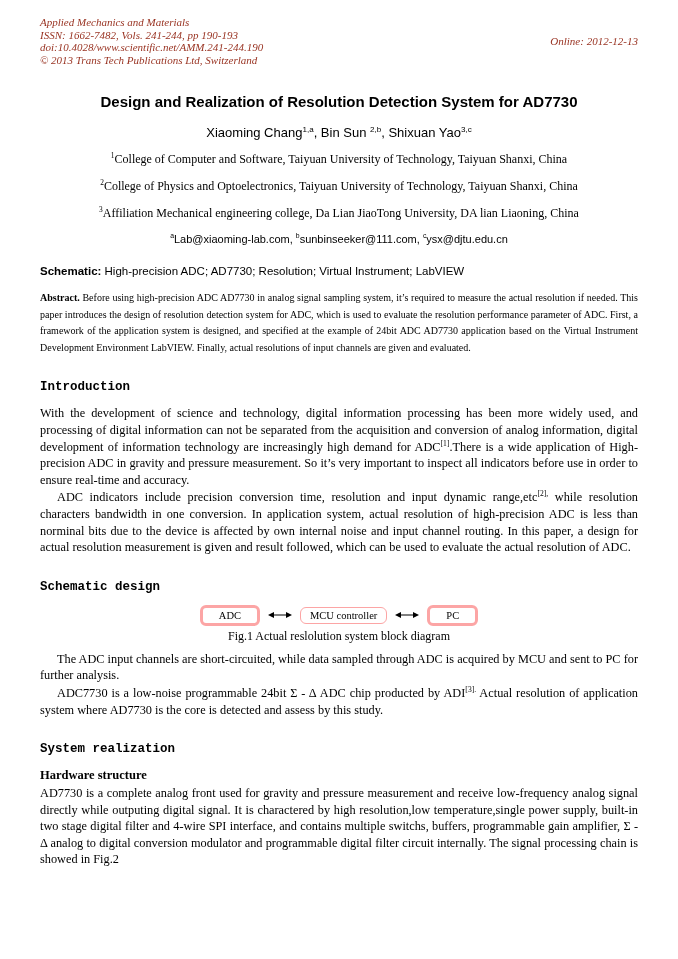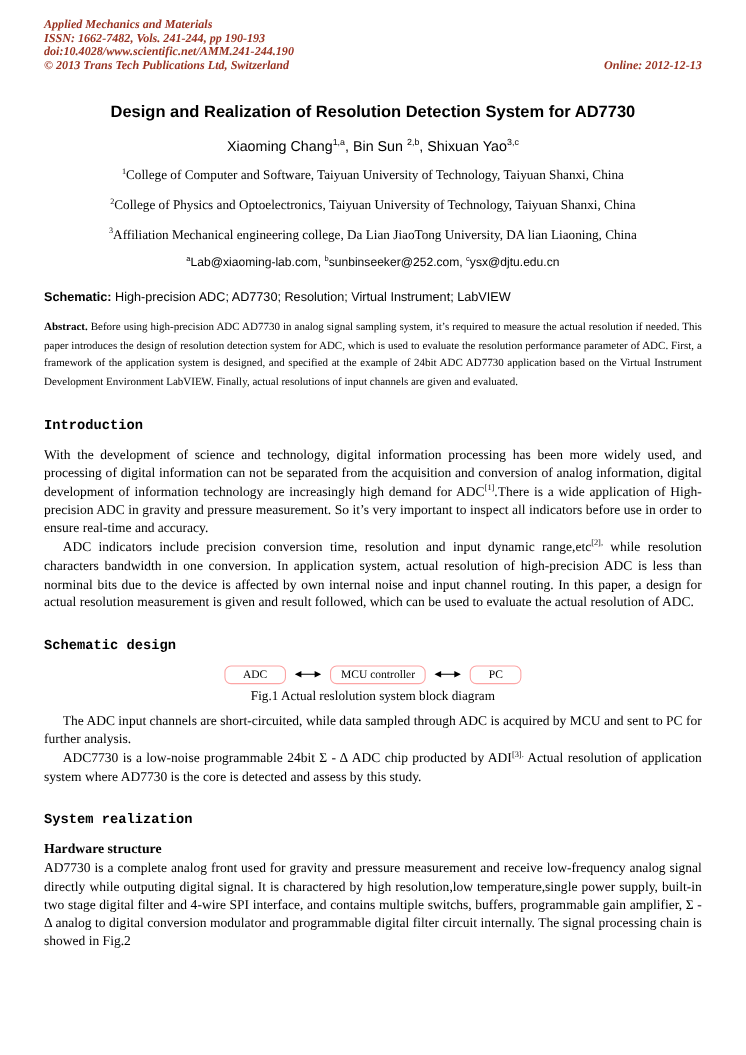--- a/index.html
+++ b/index.html
@@ -2,22 +2,22 @@
 <html style="--header-color: #993322;"><head>
 <meta charset="utf-8">
 <style>
   html,body{margin:0;padding:0;background:#ffffff;}
   .page{
     width:678px;height:959px;background:#fff;box-sizing:border-box;
     padding:16px 40px 0 40px;position:relative;overflow:hidden;
     font-family:"Liberation Serif", serif;color:#000;
   }
   
-  .jheader{display:flex;justify-content:space-between;align-items:flex-end;
-    font-style:italic;font-size:11px;line-height:12.5px;color:var(--header-color,#993322);font-weight:bold;}
+  .jheader{display:flex;justify-content:space-between;align-items:center;
+    font-style:italic;font-size:11px;line-height:12.5px;color:var(--header-color,#993322);}
   .jheader .left div{white-space:nowrap;}
   .jheader .right{white-space:nowrap;}
   
   .ptitle{font-family:"Liberation Sans", sans-serif;font-weight:bold;font-size:15px;
     text-align:center;margin:27px 0 0 0;}
   .authors{font-family:"Liberation Sans", sans-serif;font-size:13px;text-align:center;margin-top:15px;}
   .affil{font-family:Liberation Serif, serif;font-size:12px;text-align:center;margin-top:12px;}
   .emails{font-family:"Liberation Sans", sans-serif;font-size:11px;text-align:center;margin-top:12px;}
   sup{font-size:0.62em;vertical-align:super;line-height:0;}
   
@@ -25,21 +25,21 @@
   .keywords .lbl{font-weight:bold;}
   .abstract{font-size:10px;line-height:16.6px;text-align:justify;margin:13px 0 0 0;}
   .abstract .lbl{font-weight:bold;}
   
   h2.sec{font-size:12.5px;font-weight:bold;margin:24px 0 11px 0;font-family:Liberation Mono, monospace;}
   h3.subsec{font-size:12.5px;font-weight:bold;margin:12px 0 2px 0;font-family:"Liberation Serif", serif;}
   p.body{font-size:12.3px;line-height:16.6px;text-align:justify;margin:0 0 1px 0;}
   p.indent{text-indent:17px;}
   
   .figure{display:flex;align-items:center;justify-content:center;gap:7px;margin:9px 0 2px 0;}
-  .fig-box{border:1px solid #fca5a5;border-radius:6px;padding:2px 16px;font-size:10.5px;
+  .fig-box{border:3px solid #fca5a5;border-radius:6px;padding:2px 16px;font-size:10.5px;
     font-family:"Liberation Serif", serif;background:#fff;}
   .fig-box.mcu{border-width:1.5px;padding:2px 9px;}
   .fig-arrow{display:inline-block;}
   .caption{text-align:center;font-size:12px;margin:3px 0 7px 0;}
 </style>
 </head>
 <body>
 
 <div class="page">
 
@@ -54,21 +54,21 @@
   </div>
 
   <div class="ptitle">Design and Realization of Resolution Detection System for AD7730</div>
 
   <div class="authors"><span>Xiaoming Chang</span><sup>1,a</sup><span>, Bin Sun </span><sup>2,b</sup><span>, Shixuan Yao</span><sup>3,c</sup></div>
 
   <div class="affil"><sup>1</sup><span>College of Computer and Software, Taiyuan University of Technology, Taiyuan Shanxi, China</span></div>
   <div class="affil"><sup>2</sup><span>College of Physics and Optoelectronics, Taiyuan University of Technology, Taiyuan Shanxi, China</span></div>
   <div class="affil"><sup>3</sup><span>Affiliation Mechanical engineering college, Da Lian JiaoTong University, DA lian Liaoning, China</span></div>
 
-  <div class="emails"><sup>a</sup><span>Lab@xiaoming-lab.com, </span><sup>b</sup><span>sunbinseeker@252.com, </span><sup>c</sup><span>ysx@djtu.edu.cn</span></div>
+  <div class="emails"><sup>a</sup><span>Lab@xiaoming-lab.com, </span><sup>b</sup><span>sunbinseeker@111.com, </span><sup>c</sup><span>ysx@djtu.edu.cn</span></div>
 
   <p class="keywords"><span class="lbl">Schematic:</span><span> High-precision ADC; AD7730; Resolution; Virtual Instrument; LabVIEW</span></p>
 
   <p class="abstract"><span class="lbl">Abstract.</span><span> Before using high-precision ADC AD7730 in analog signal sampling system, it’s required to measure the actual resolution if needed. This paper introduces the design of resolution detection system for ADC, which is used to evaluate the resolution performance parameter of ADC. First, a framework of the application system is designed, and specified at the example of 24bit ADC AD7730 application based on the Virtual Instrument Development Environment LabVIEW. Finally, actual resolutions of input channels are given and evaluated.</span></p>
 
   <h2 class="sec">Introduction</h2>
   <p class="body"><span>With the development of science and technology, digital information processing has been more widely used, and processing of digital information can not be separated from the acquisition and conversion of analog information, digital development of information technology are increasingly high demand for ADC</span><sup>[1]</sup><span>.There is a wide application of High-precision ADC in gravity and pressure measurement. So it’s very important to inspect all indicators before use in order to ensure real-time and accuracy.</span></p>
   <p class="body indent"><span>ADC indicators include precision conversion time, resolution and input dynamic range,etc</span><sup>[2],</sup><span> while resolution characters bandwidth in one conversion. In application system, actual resolution of high-precision ADC is less than norminal bits due to the device is affected by own internal noise and input channel routing. In this paper, a design for actual resolution measurement is given and result followed, which can be used to evaluate the actual resolution of ADC.</span></p>
 
   <h2 class="sec">Schematic design</h2>

